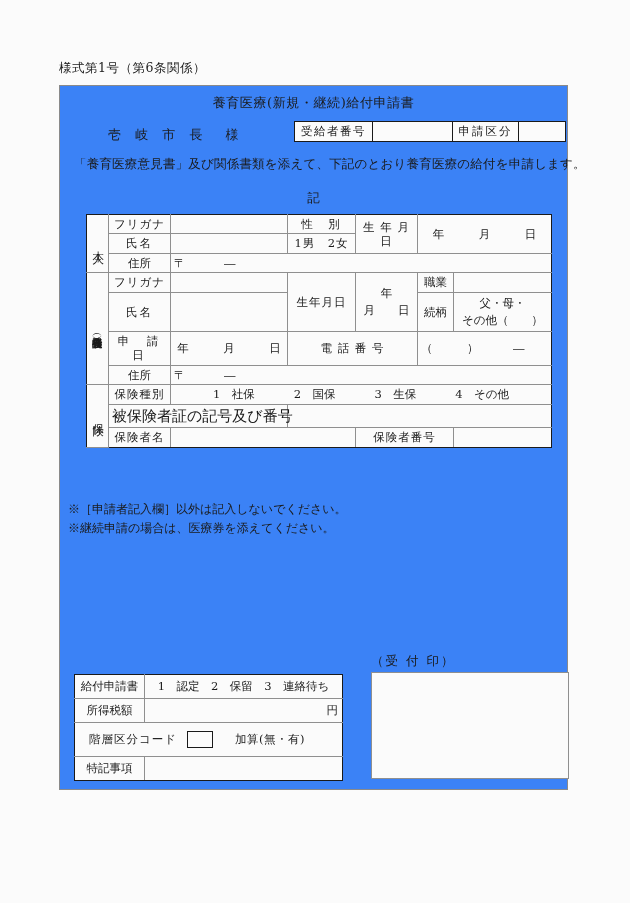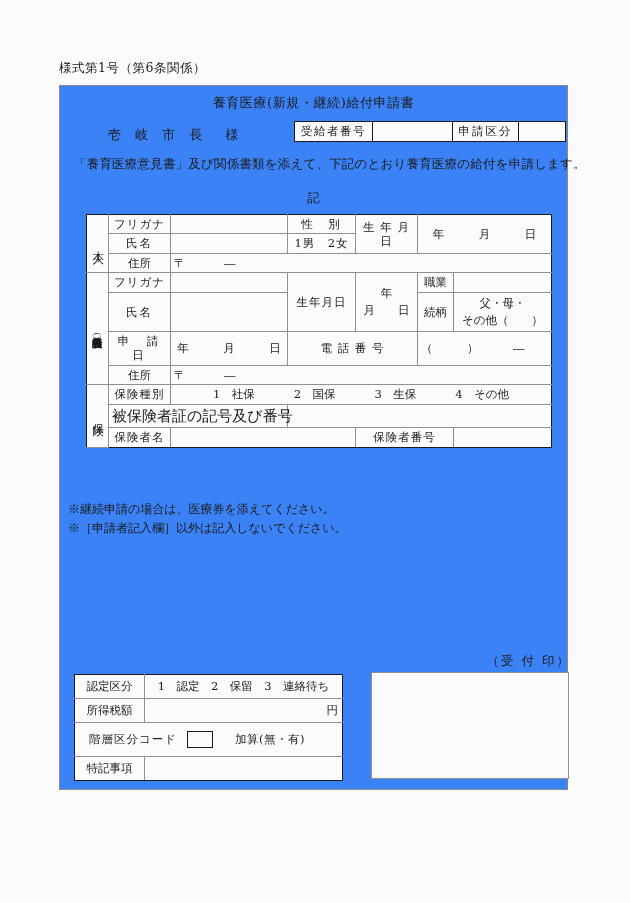--- a/index.html
+++ b/index.html
@@ -174,21 +174,21 @@
     font-size: 12px;
     line-height: 1.55;
   }
 
   
   .uketsuke-label {
     position: absolute;
     left: 311px;
     top: 567px;
     width: 200px;
-    text-align: right;
+    text-align: left;
     font-size: 12.5px;
     letter-spacing: 2px;
   }
   .uketsuke-box {
     position: absolute;
     left: 311px;
     top: 586px;
     width: 198px;
     height: 107px;
     border: 1px solid #8f8f8f;
@@ -369,35 +369,35 @@
       <tr class="bot-edge">
         <td class="c sp1">保険者名</td>
         <td colspan="2"></td>
         <td class="c sp1 nowrap" colspan="2">保険者番号</td>
         <td class="outer-edge-r"></td>
       </tr>
     </tbody>
       </table>
 
     <div class="notes">
+      <div>※［申請者記入欄］以外は記入しないでください。</div>
       <div>※継続申請の場合は、医療券を添えてください。</div>
-      <div>※［申請者記入欄］以外は記入しないでください。</div>
     </div>
 
     <div class="uketsuke-label">（受 付 印）</div>
     <div class="uketsuke-box"></div>
 
     <table class="admin-table">
       <colgroup>
         <col style="width:70px">
         <col style="width:198px">
       </colgroup>
       <tbody>
           <tr>
-        <td class="c">認定区分</td>
+        <td class="c">給付申請書</td>
         <td class="c">1　認定　2　保留　3　連絡待ち</td>
       </tr>
       <tr>
         <td class="c">所得税額</td>
         <td class="yen">
           <span></span><span>円</span>
         </td>
       </tr>
       <tr>
         <td colspan="2" style="padding:8px">

